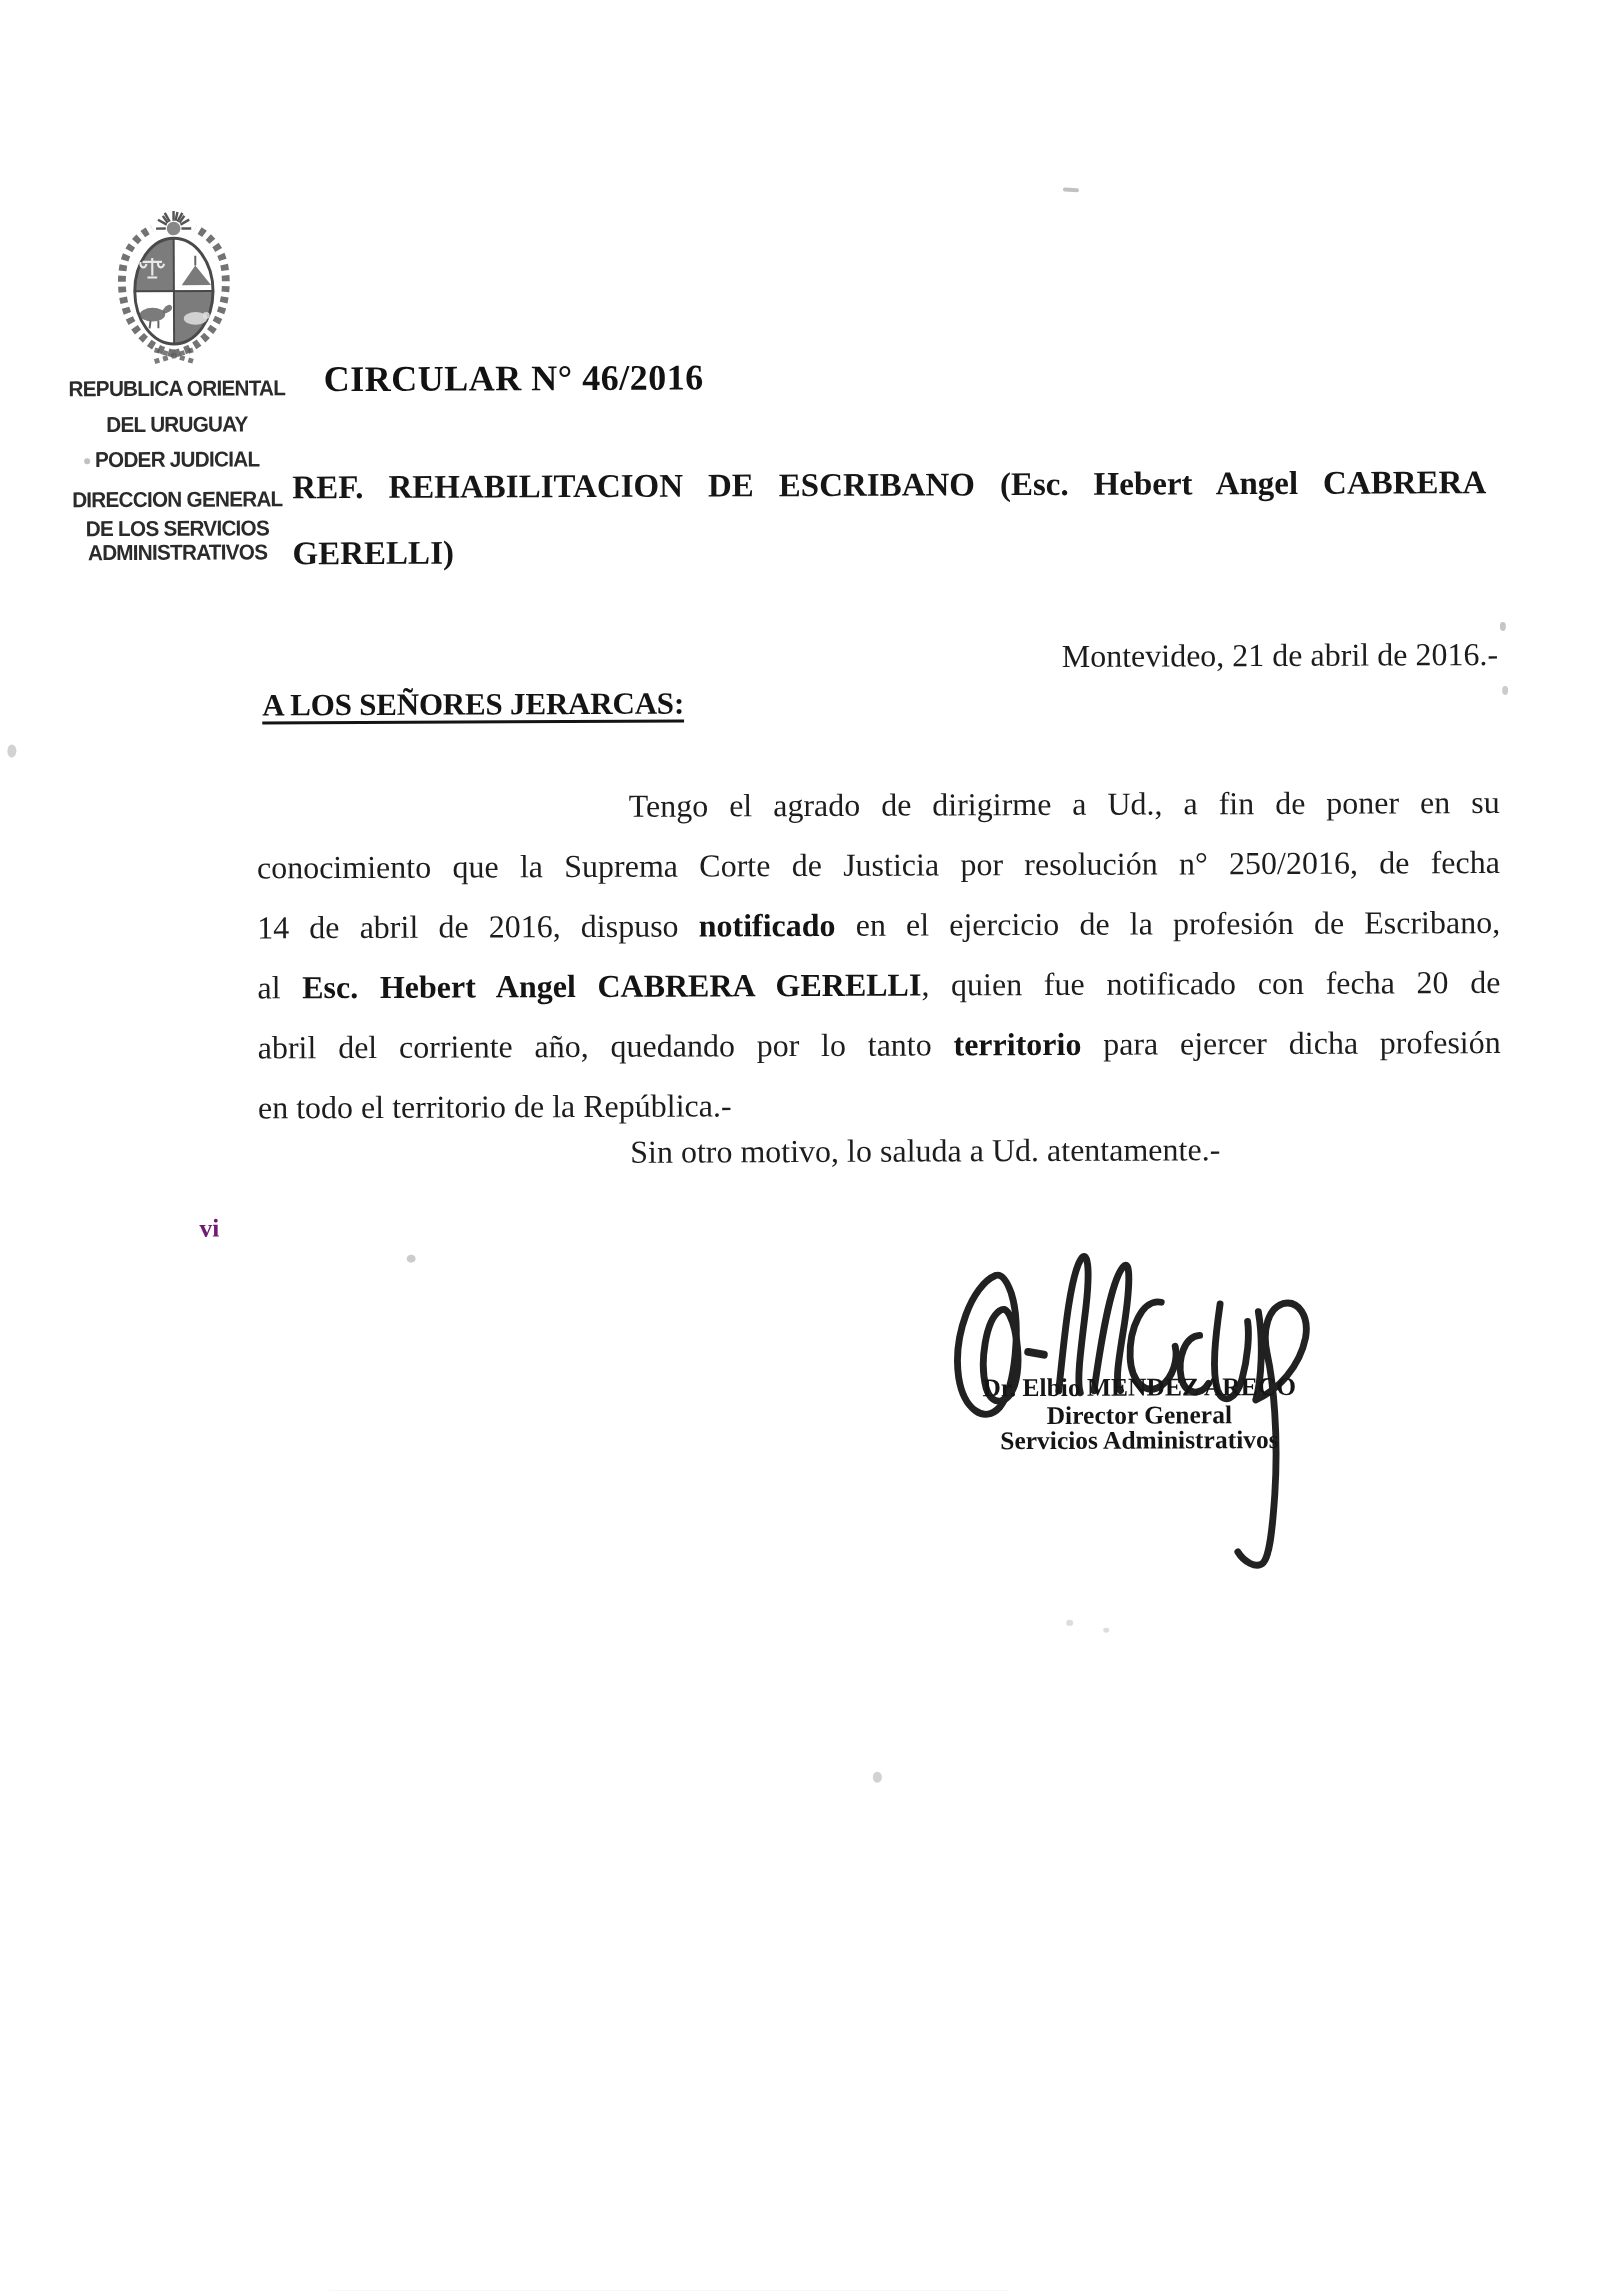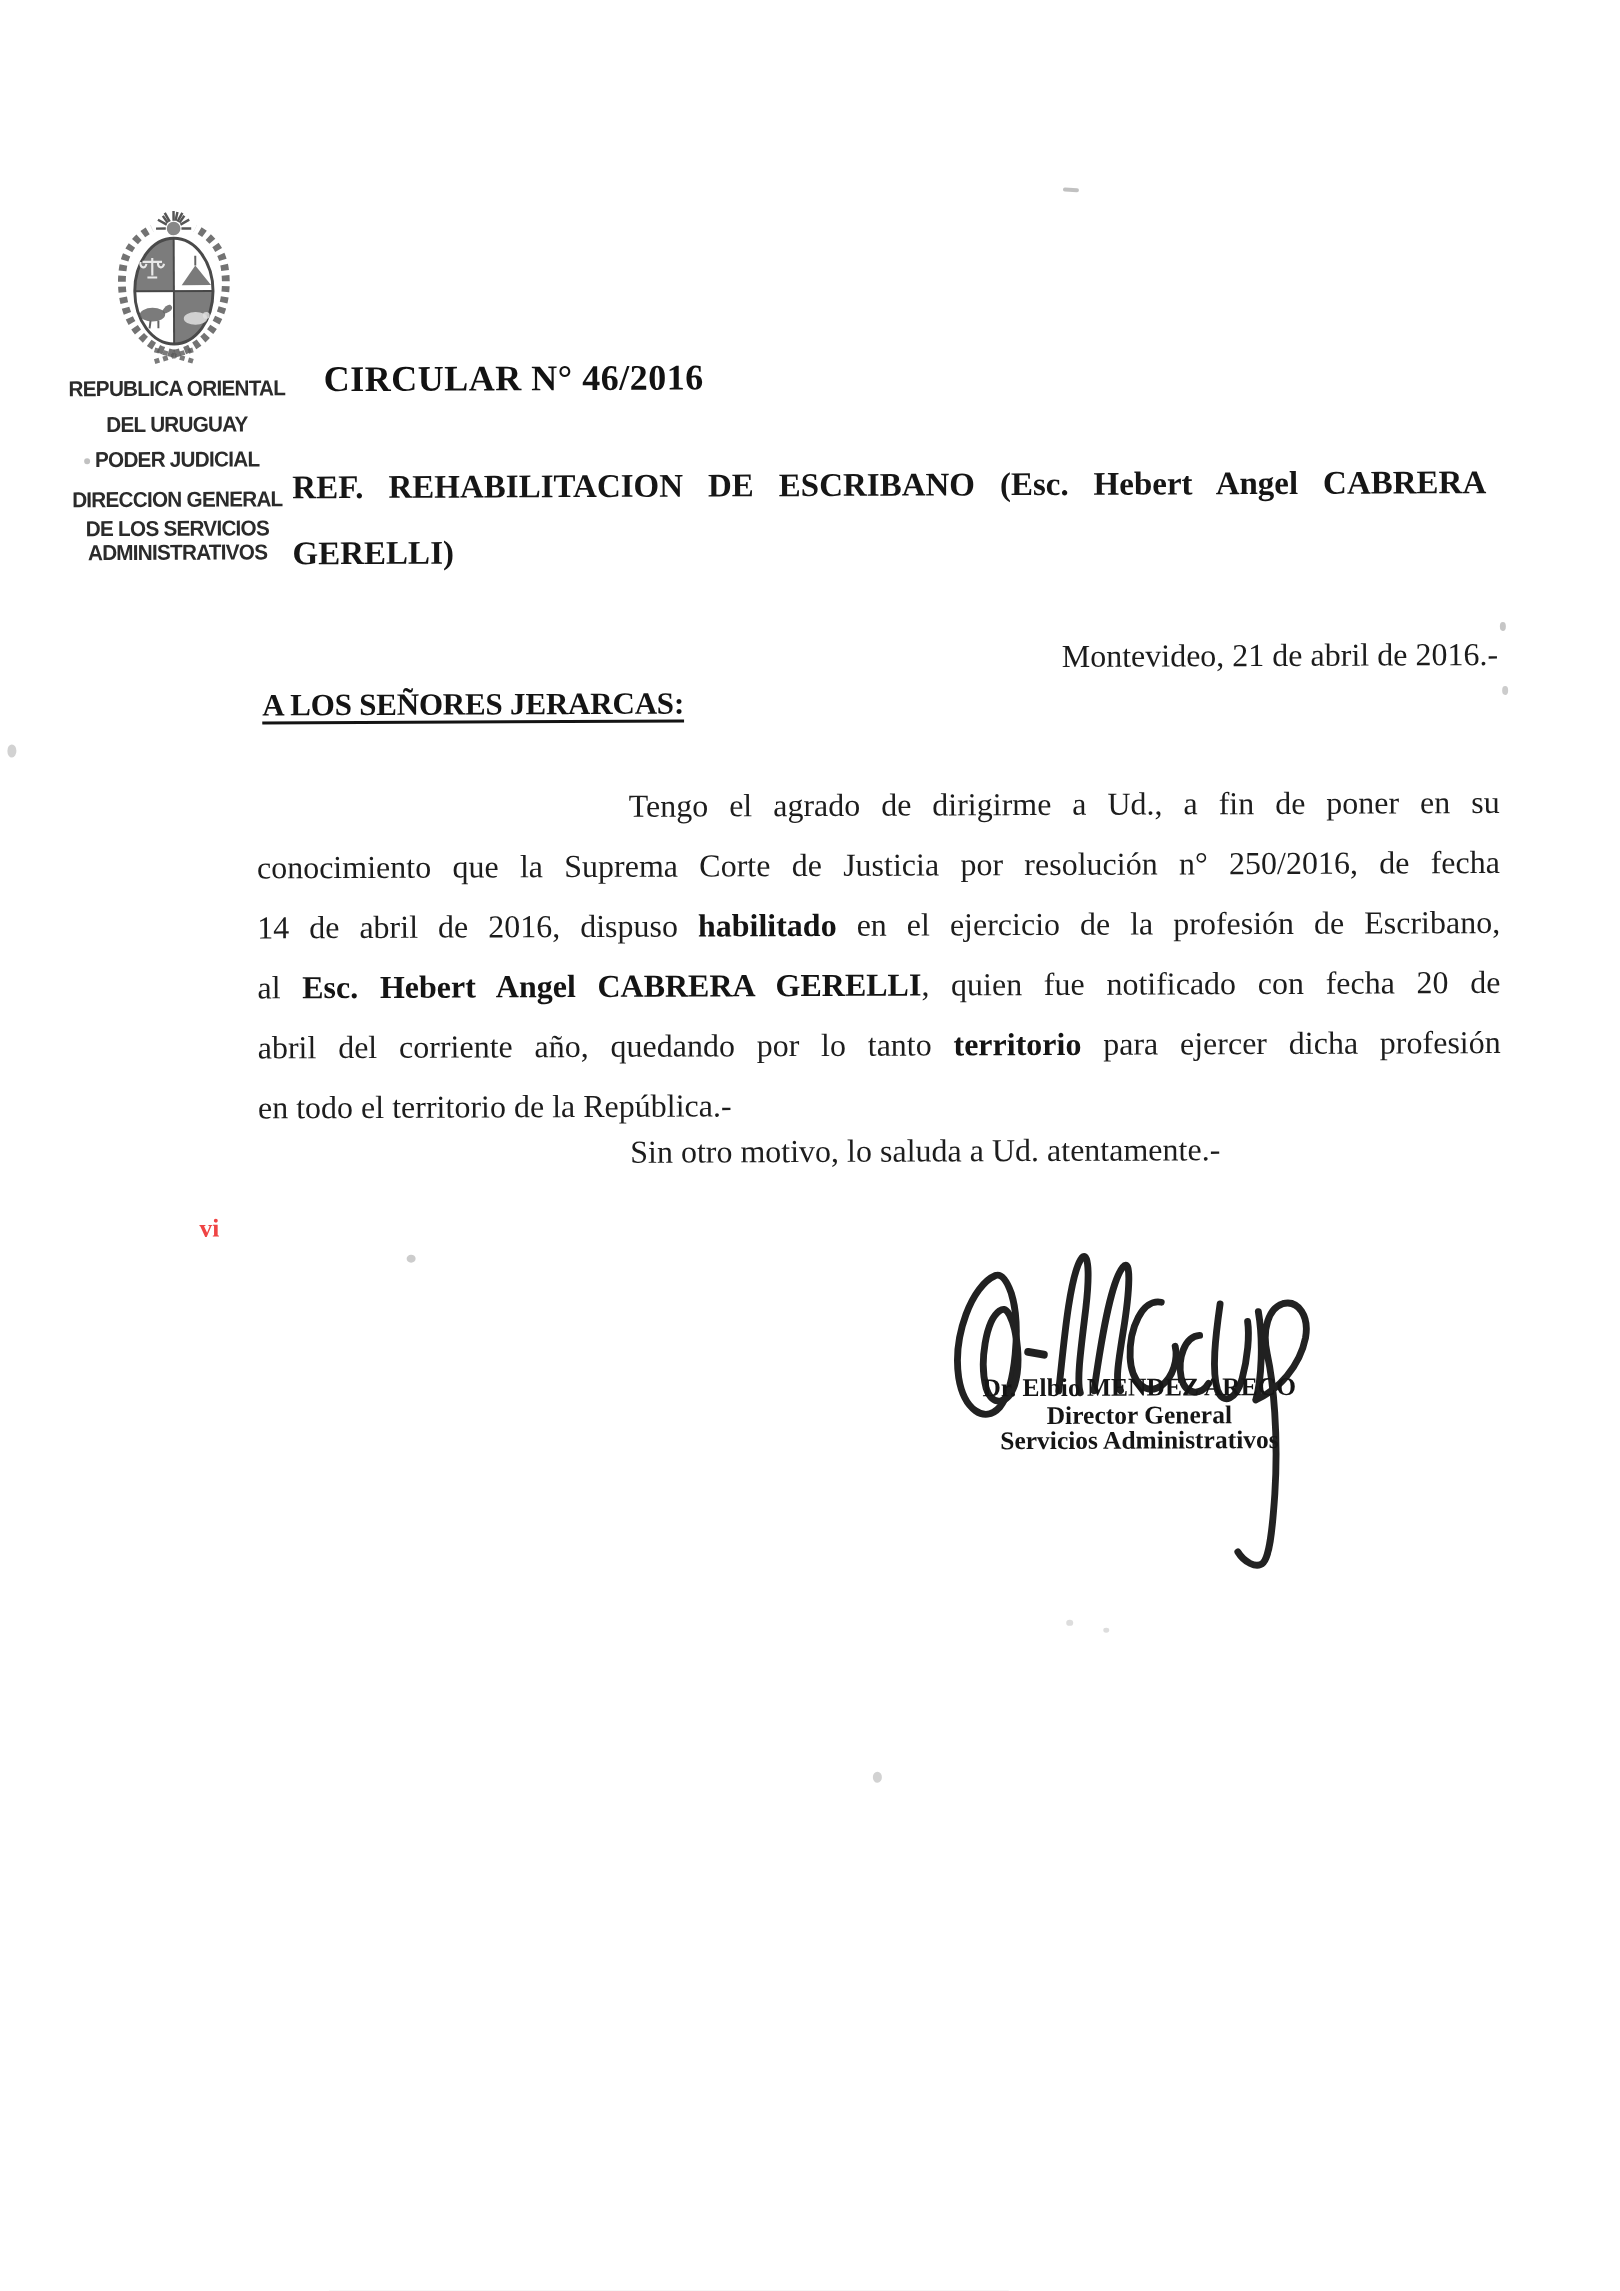--- a/index.html
+++ b/index.html
@@ -53,21 +53,21 @@
   .bl.first { text-indent:372px; }
   .bl.last { text-align:left; text-align-last:left; }
   .body-block b, .closing b { font-weight:bold; color:#141414; }
 
   .closing {
     position:absolute; left:629px; top:1117px; font-size:32px; color:#1d1d1d;
     white-space:nowrap;
   }
   .initials {
     position:absolute; left:198px; top:1195px; font-size:25.5px; font-weight:bold;
-    color:#ef4444;
+    color:#701a75;
   }
 
   
   .sig-text {
     position:absolute; left:978px; width:318px; text-align:center;
     font-size:25.5px; font-weight:bold; color:#151515; white-space:nowrap;
   }
   .sig-name{top:1358px;} .sig-title{top:1386px;} .sig-office{top:1411px;}
   .sig-svg { position:absolute; left:931px; top:1227px; }
 
@@ -133,21 +133,21 @@
     <div class="ref-line ref-l1">REF. REHABILITACION DE ESCRIBANO (Esc. Hebert Angel CABRERA</div>
     <div class="ref-line ref-l2">GERELLI)</div>
 
     <div class="dateline">Montevideo, 21 de abril de 2016.-</div>
 
     <div class="salutation">A LOS SEÑORES JERARCAS:</div>
 
     <div class="body-block">
       <div class="bl first">Tengo el agrado de dirigirme a Ud., a fin de poner en su</div>
       <div class="bl">conocimiento que la Suprema Corte de Justicia por resolución n° 250/2016, de fecha</div>
-      <div class="bl"><span>14 de abril de 2016, dispuso </span><b>habilitado</b><span> en el ejercicio de la profesión de Escribano,</span></div>
+      <div class="bl"><span>14 de abril de 2016, dispuso </span><b>notificado</b><span> en el ejercicio de la profesión de Escribano,</span></div>
       <div class="bl"><span>al </span><b>Esc. Hebert Angel CABRERA GERELLI</b><span>, quien fue notificado con fecha 20 de</span></div>
       <div class="bl"><span>abril del corriente año, quedando por lo tanto </span><b>territorio</b><span> para ejercer dicha profesión</span></div>
       <div class="bl last">en todo el territorio de la República.-</div>
     </div>
 
     <div class="closing">Sin otro motivo, lo saluda a Ud. atentamente.-</div>
 
     <div class="initials">vi</div>
 
     <div class="sig-text sig-name">Dr. Elbio MENDEZ ARECO</div>

